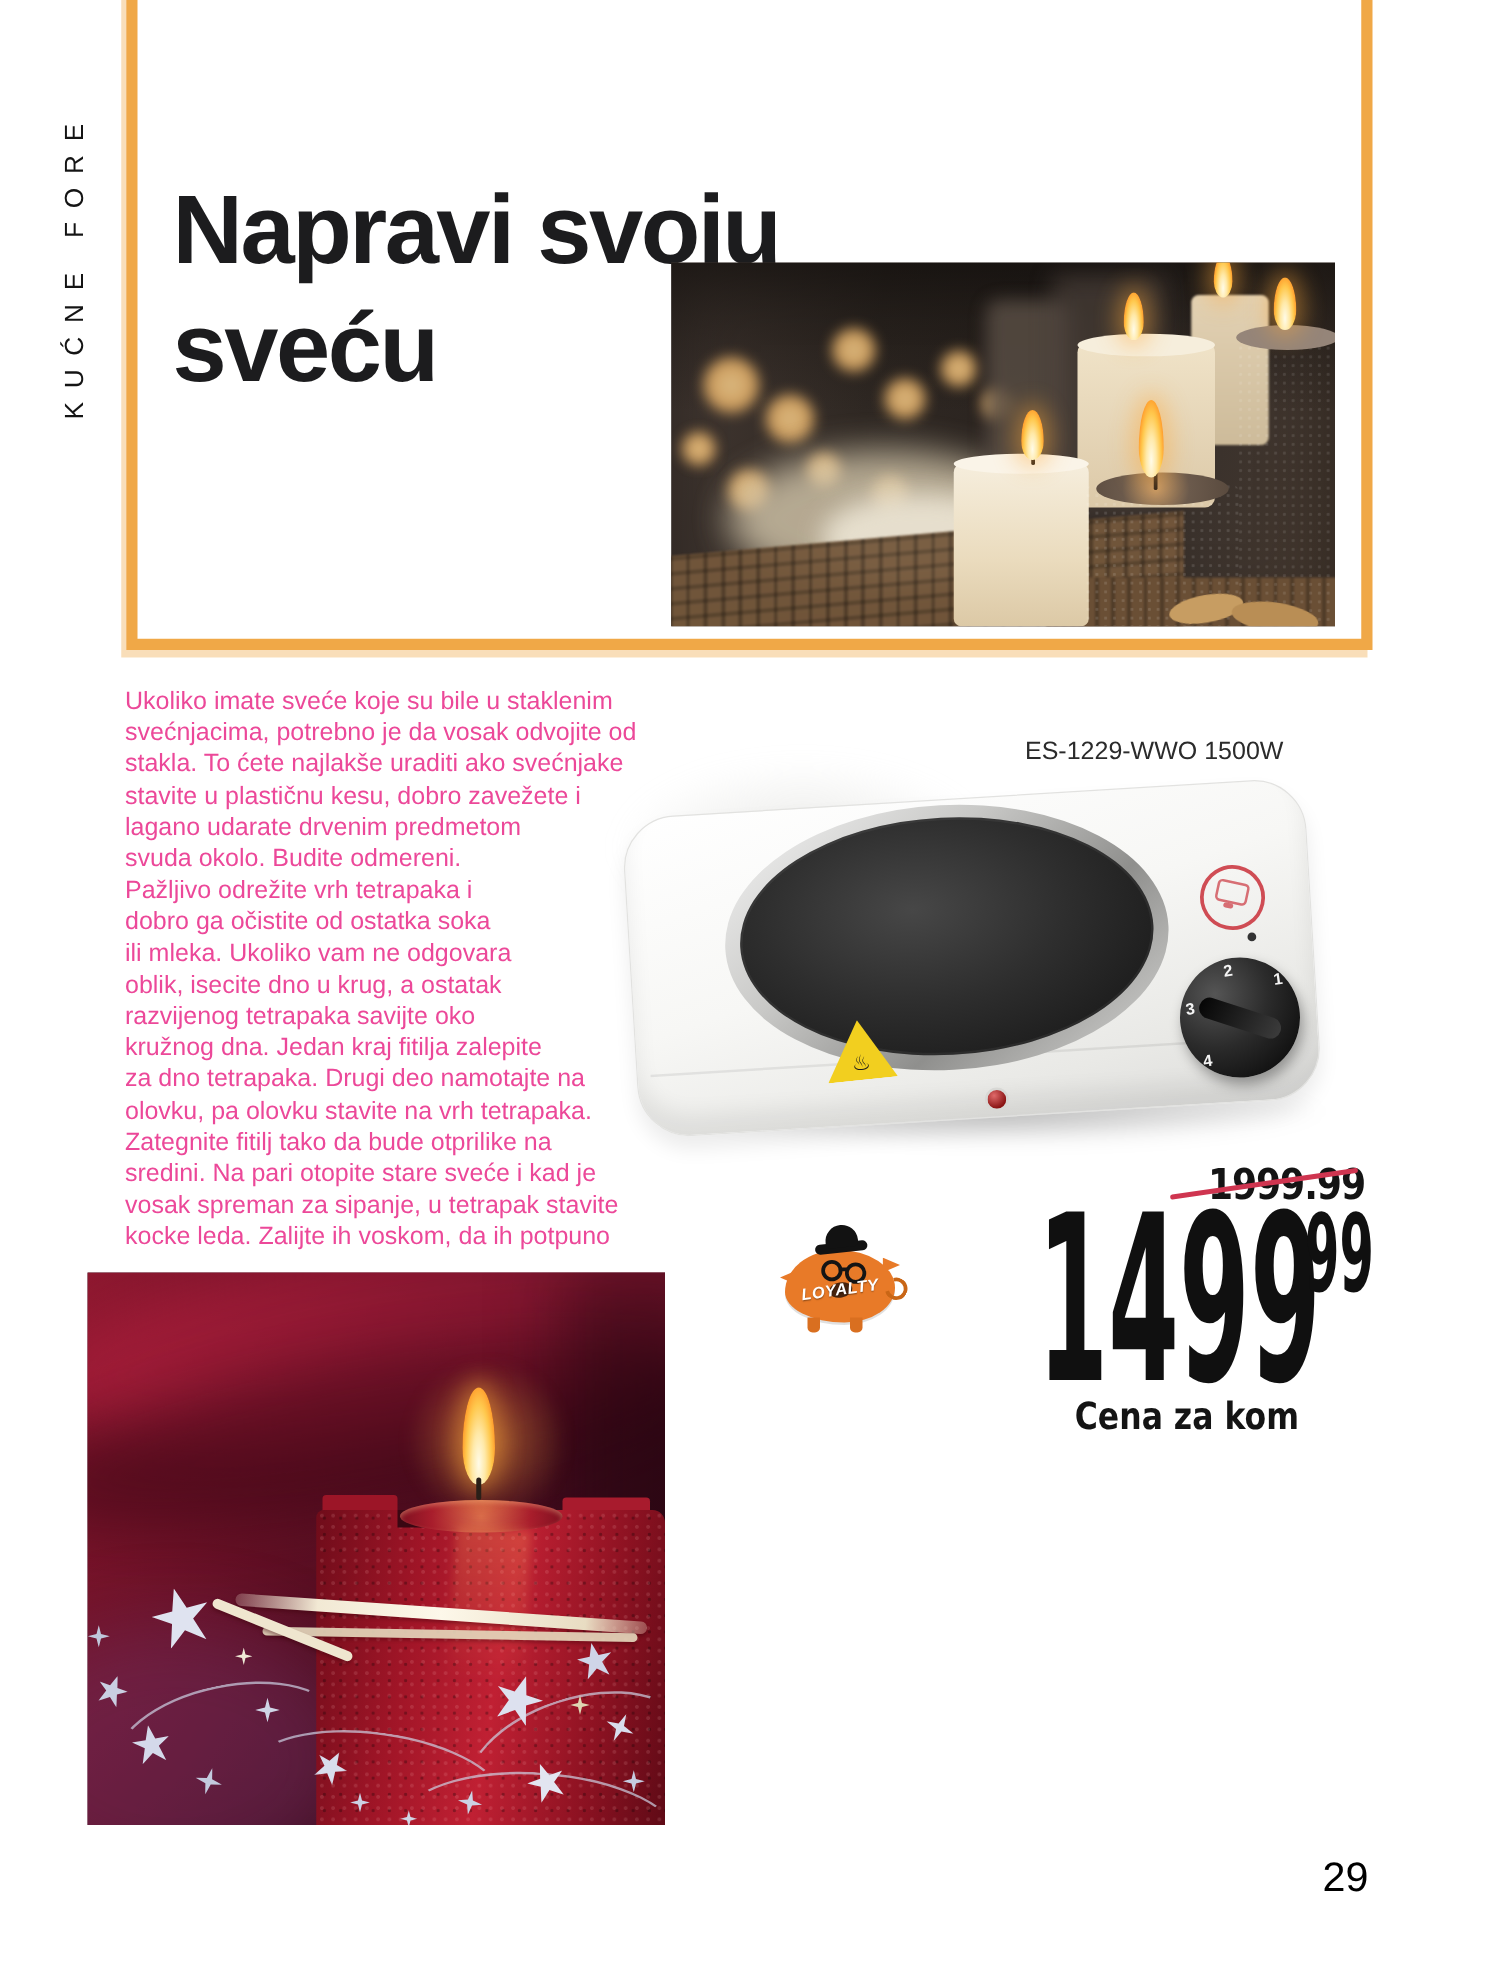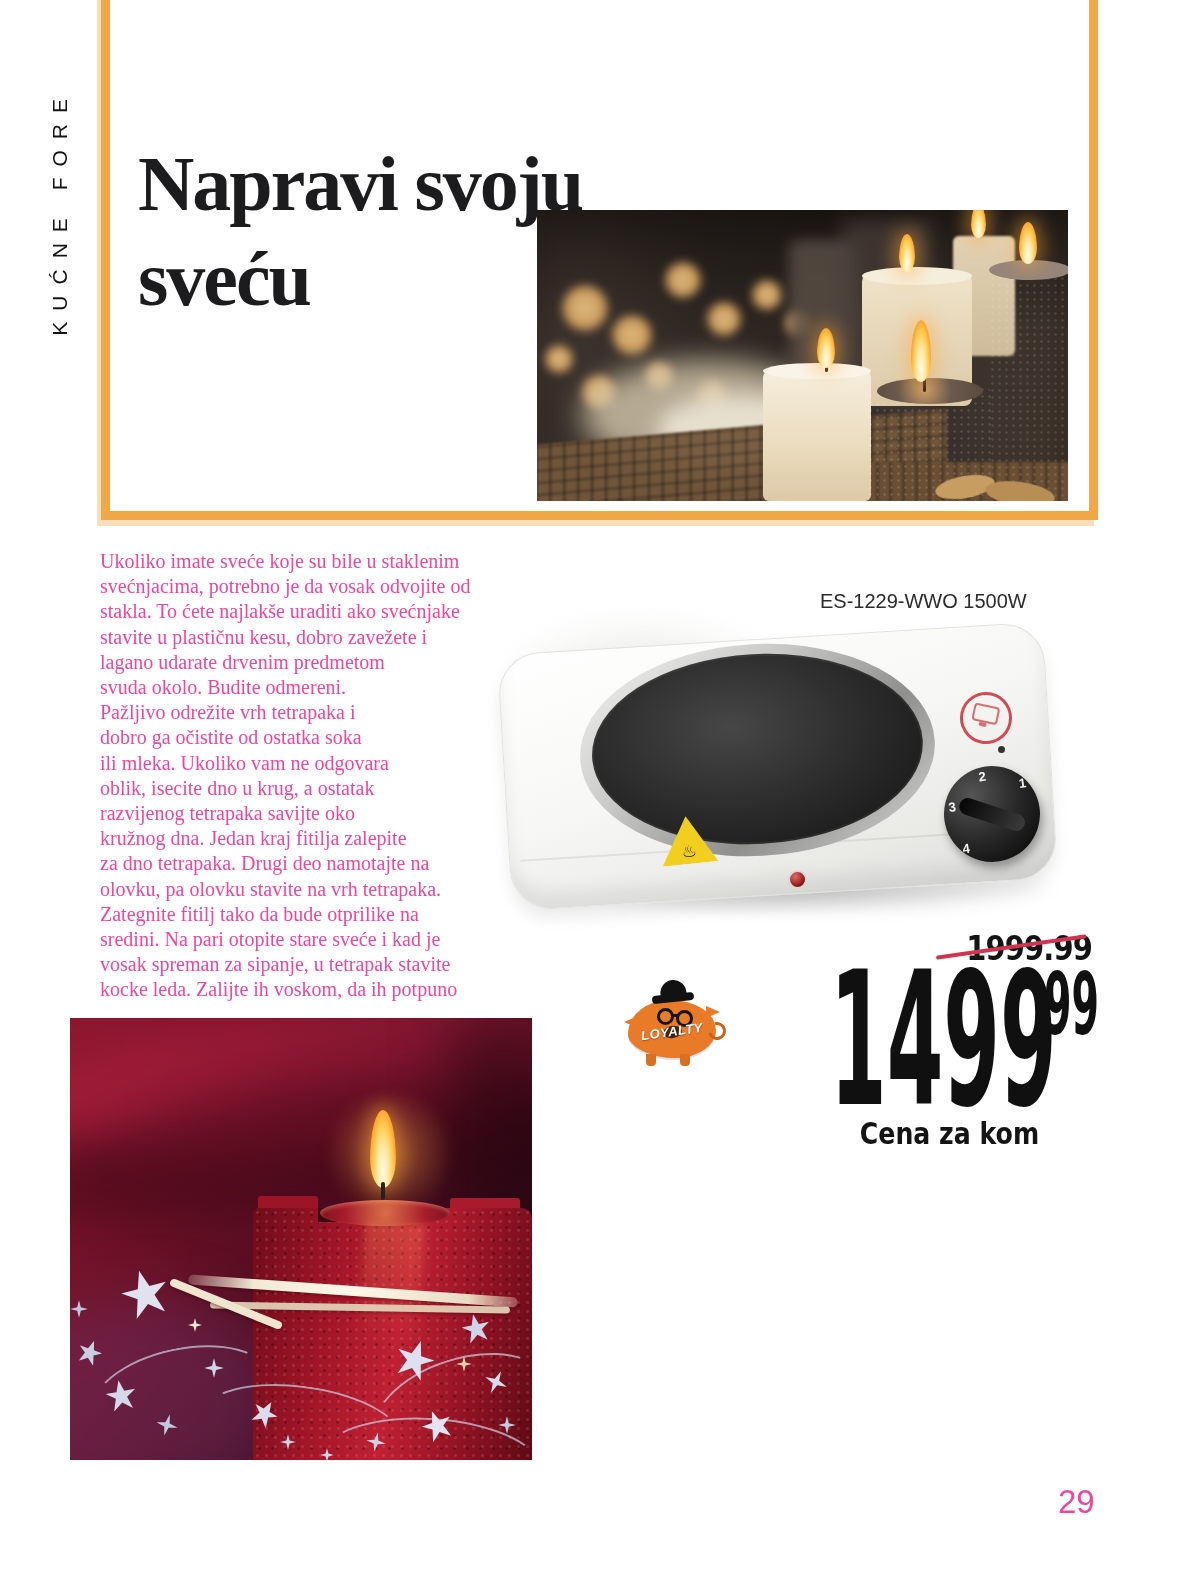--- a/index.html
+++ b/index.html
@@ -1,19 +1,19 @@
 <!DOCTYPE html>
 <html><head>
 <meta charset="utf-8">
 <style>
   html,body{margin:0;padding:0;background:#fff;}
   #page{position:relative;width:1200px;height:1588px;background:#ffffff;overflow:hidden;
         font-family:"Liberation Sans", sans-serif;color:#222;}
   .abs{position:absolute;}
-  .lines{white-space:pre-line;font-family:Liberation Serif, serif;}
+  .lines{white-space:pre-line;}
   i{display:block;position:absolute;}
 
   
   .feature-box{position:absolute;left:101px;top:-14px;width:997px;height:534px;
     border:9px solid #F0A847;box-sizing:border-box;background:#fff;
     box-shadow:-4px 6px 0 rgba(240,168,71,.38);}
   .kicker-wrap{position:absolute;left:48px;top:88px;height:310px;width:46px;}
   .kicker{writing-mode:vertical-rl;transform:rotate(180deg);font-size:21px;font-weight:500;
     letter-spacing:11px;color:#141414;}
   .page-title{position:absolute;left:138px;top:84px;font-size:78px;line-height:95px;
@@ -155,21 +155,21 @@
   .wire{border:2px solid transparent;border-top-color:rgba(205,210,228,.7);border-radius:50%;}
 
   
   .highlight{position:absolute;left:608px;top:1146px;font-size:25px;line-height:31.4px;
     font-style:italic;font-weight:500;color:#e0695c;}
   .right-col{position:absolute;left:608px;top:1314px;font-size:20.5px;line-height:27.6px;color:#333;}
 
   
   .footer-name{position:absolute;left:650px;top:1494px;width:400px;text-align:right;
     font-size:18px;font-weight:700;letter-spacing:.3px;color:#121212;}
-  .footer-page{position:absolute;left:1058px;top:1483px;font-size:33px;font-weight:400;color:#ec4899;}
+  .footer-page{position:absolute;left:1058px;top:1483px;font-size:33px;font-weight:400;color:#000000;}
 </style>
 </head>
 <body>
 
 <div id="page">
 
   <div class="feature-box"></div>
 
   <div class="kicker-wrap">
     <span class="kicker">KUĆNE FORE</span>

